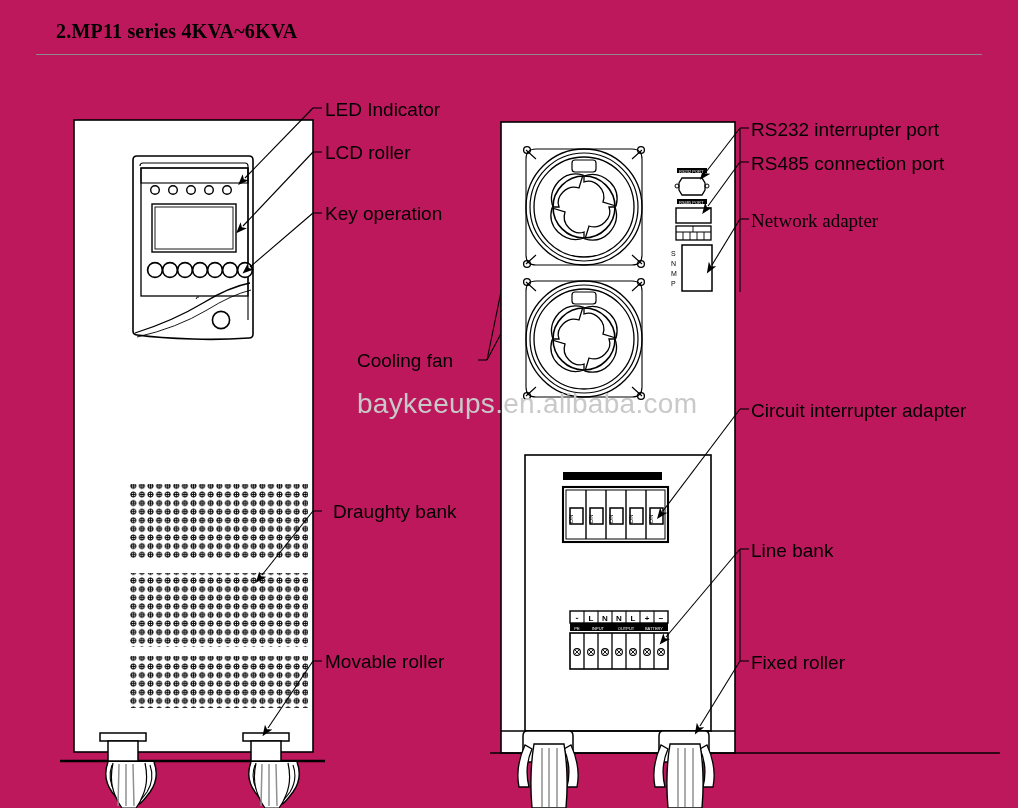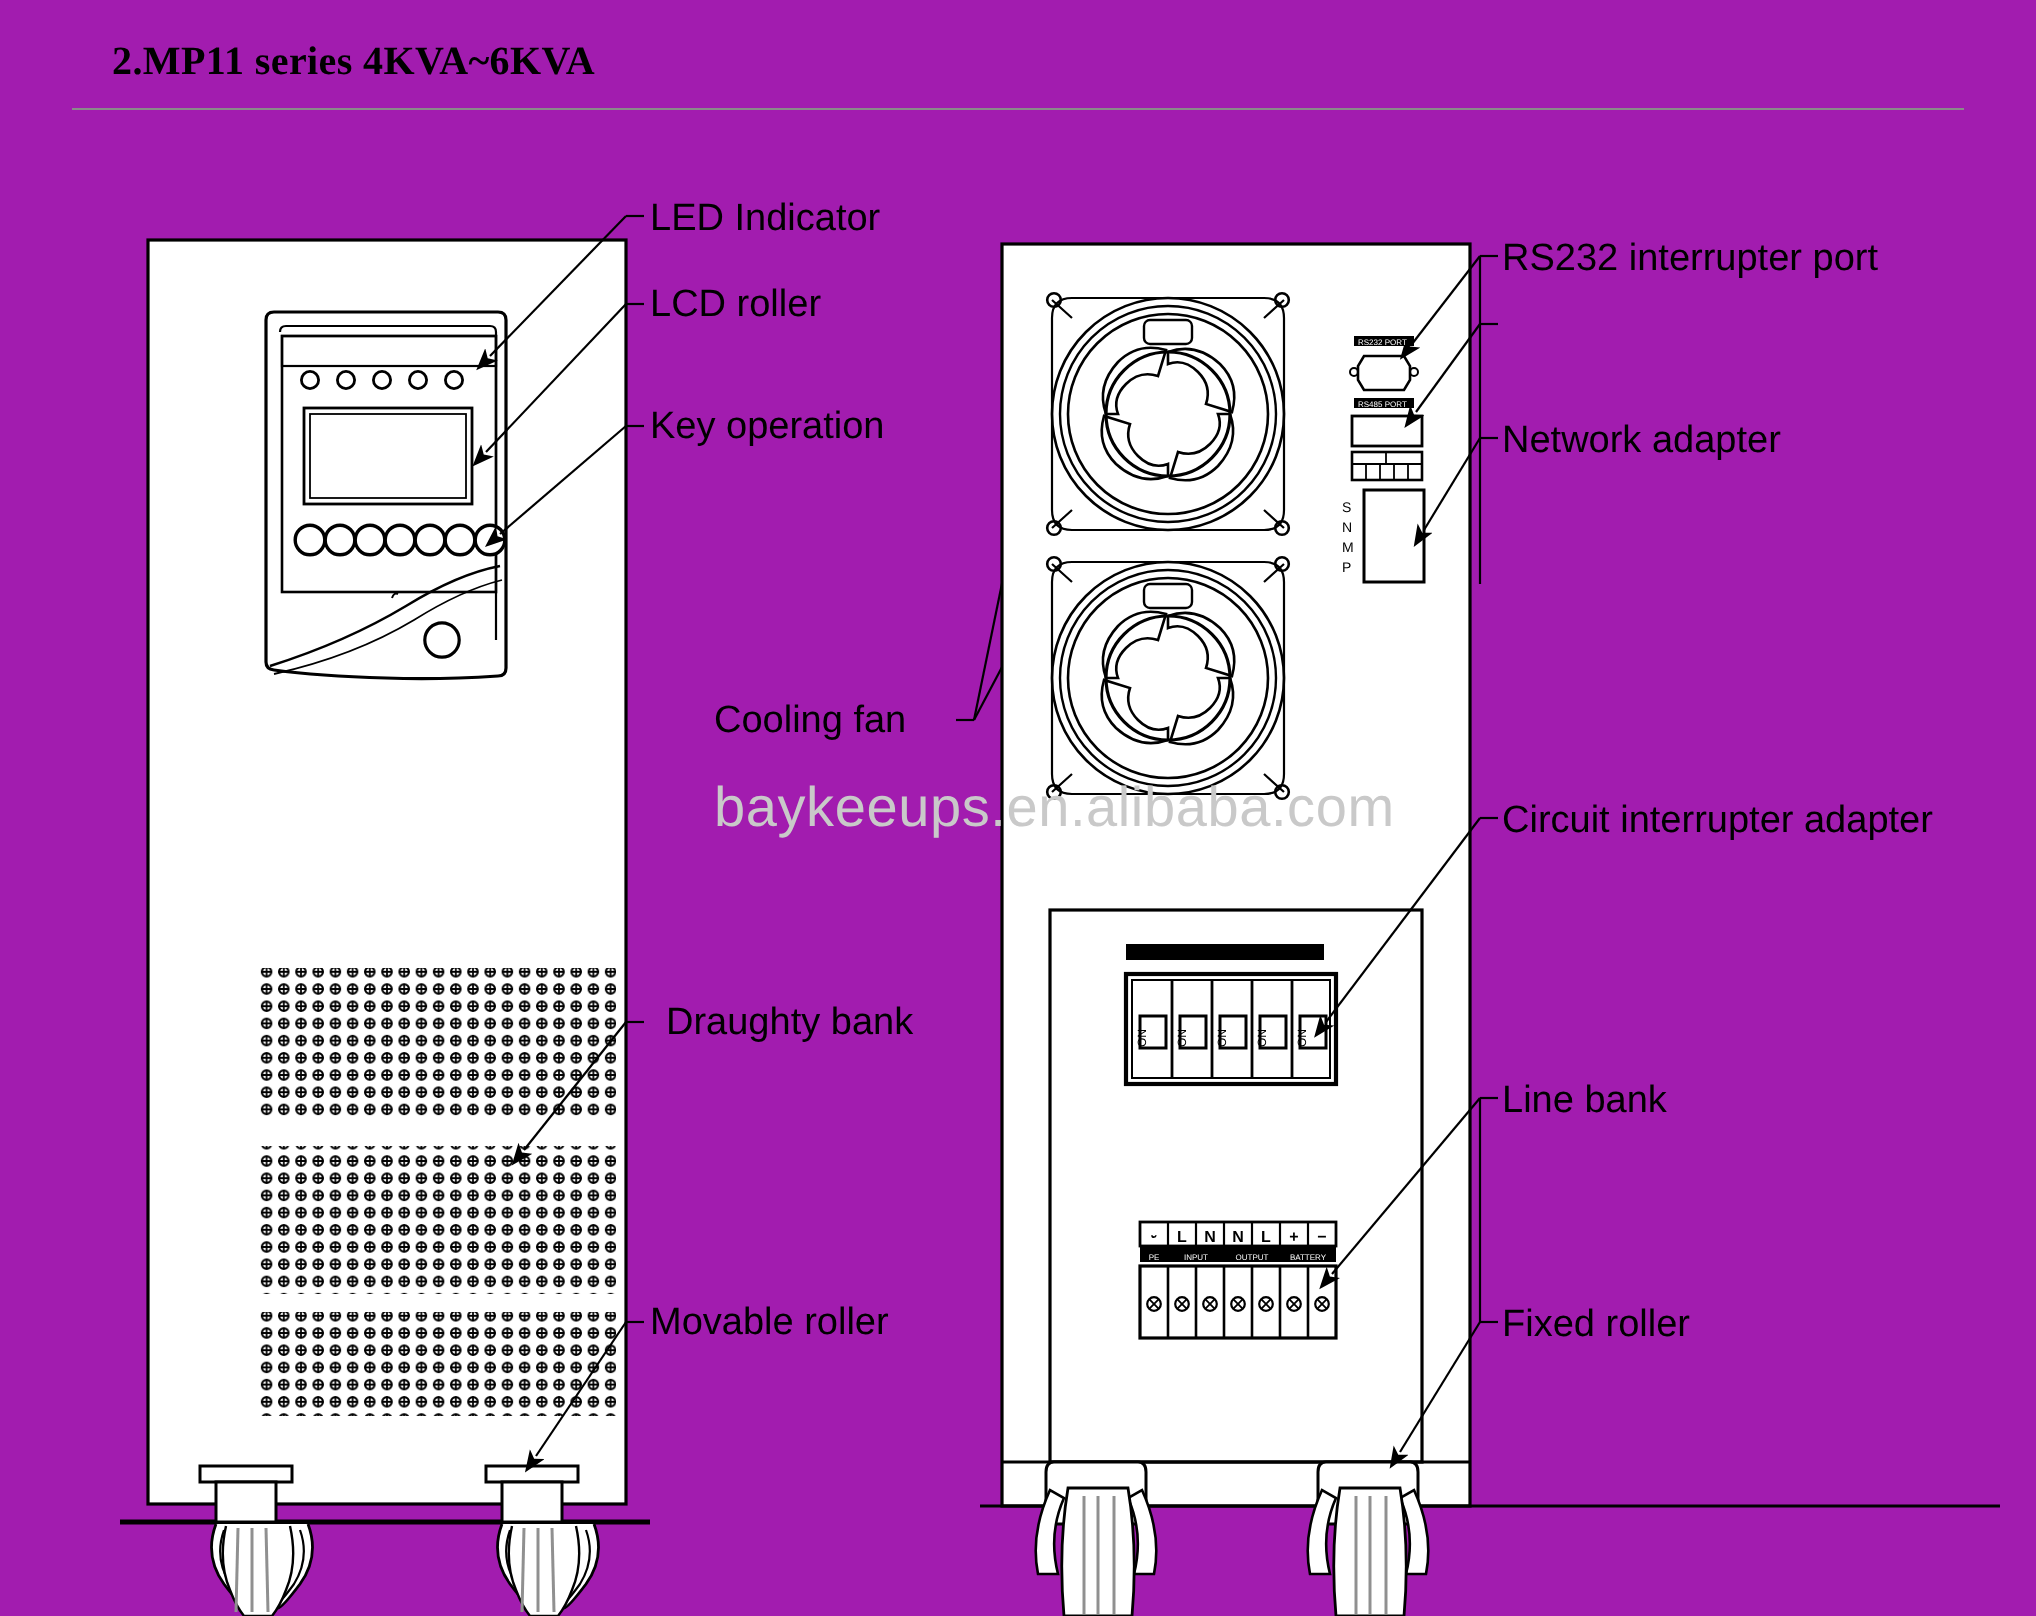--- a/index.html
+++ b/index.html
@@ -9,21 +9,21 @@
     background: #ffffff;
   }
   body {
     font-family: "Liberation Sans", sans-serif;
     color: #000000;
   }
   #page {
     position: relative;
     width: 1018px;
     height: 808px;
-    background: #a21caf;
+    background: #be185d;
     overflow: hidden;
   }
   #page svg {
     position: absolute;
     top: 0;
     left: 0;
     width: 1018px;
     height: 808px;
   }
   .title {
@@ -385,20 +385,21 @@
   </svg>
 
   <div class="callout" style="left:325px; top:100px;">LED Indicator</div>
   <div class="callout" style="left:325px; top:143px;">LCD roller</div>
   <div class="callout" style="left:325px; top:204px;">Key operation</div>
   <div class="callout" style="left:357px; top:351px;">Cooling fan</div>
   <div class="callout" style="left:333px; top:502px;">Draughty bank</div>
   <div class="callout" style="left:325px; top:652px;">Movable roller</div>
 
   <div class="callout" style="left:751px; top:120px;">RS232 interrupter port</div>
-  <div class="callout" style="left:751px; top:211px;">Network adapter</div>
+  <div class="callout" style="left:751px; top:154px;">RS485 connection port</div>
+  <div class="callout" style="left:751px; top:211px;font-family:Liberation Serif, serif;">Network adapter</div>
   <div class="callout" style="left:751px; top:401px;">Circuit interrupter adapter</div>
   <div class="callout" style="left:751px; top:541px;">Line bank</div>
   <div class="callout" style="left:751px; top:653px;">Fixed roller</div>
 
   <div class="watermark">baykeeups.en.alibaba.com</div>
 
 </div>
 
 </body></html>

